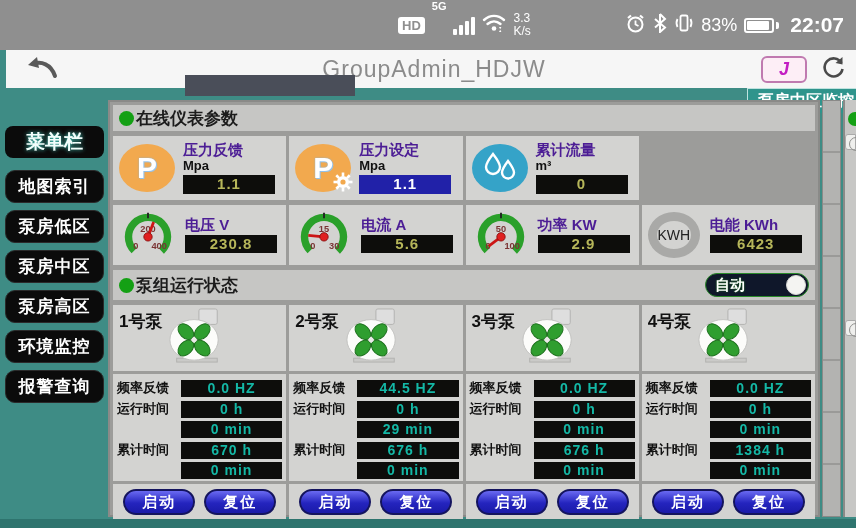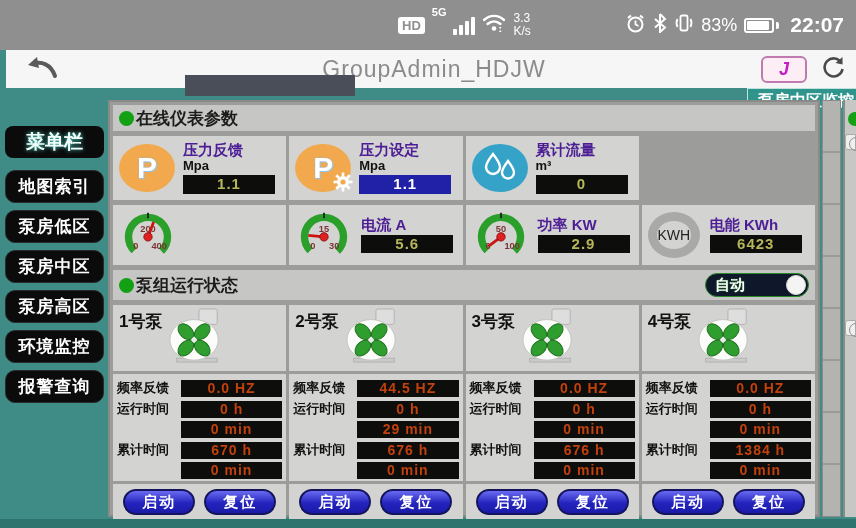--- a/index.html
+++ b/index.html
@@ -5,21 +5,21 @@
   * { margin:0; padding:0; box-sizing:border-box; }
   html,body { width:856px; height:528px; overflow:hidden; }
   body { font-family:"Liberation Sans","DejaVu Sans",sans-serif; background:#3e8c85; position:relative; }
   .abs { position:absolute; }
 
   
   .status-bar { left:0; top:0; width:856px; height:50px; background:#8f8f8f; display:flex; color:#fff; }
   .sb-left { display:flex; align-items:center; gap:7px; margin-left:398px; }
   .sb-right { display:flex; align-items:center; gap:7px; margin-left:auto; margin-right:12px; }
   .hd-badge { background:#fff; color:#8f8f8f; font-weight:bold; font-size:13px; padding:1px 4px; border-radius:3px; }
-  .net-label { font-size:11px; font-weight:bold; align-self:flex-start; margin-top:6px; }
+  .net-label { font-size:11px; font-weight:bold; align-self:flex-start; margin-top:0; }
   .sig-bars { display:flex; align-items:flex-end; gap:2px; height:20px; }
   .sig-bars i { display:block; width:4px; background:#fff; border-radius:1px; }
   .speed { font-size:12px; line-height:13px; }
   .pct { font-size:18px; }
   .batt { width:30px; height:15px; border:2px solid #fff; border-radius:3px; position:relative; }
   .batt::after { content:""; position:absolute; left:1px; top:1px; bottom:1px; width:84%; background:#fff; border-radius:1px; }
   .batt-tip { width:3px; height:7px; background:#fff; border-radius:0 2px 2px 0; margin-left:-5px; }
   .clock-txt { font-size:21px; font-weight:bold; margin-left:4px; }
 
   
@@ -67,21 +67,21 @@
   .toggle-label { color:#fff; font-weight:bold; font-size:15px; text-shadow:0 0 2px #1c7a1c; }
   .toggle-knob { margin-left:auto; width:20px; height:20px; border-radius:50%; background:#f4f4f2; border:1px solid #d8d8d6; }
 
   .pumps-grid { flex:1 1 auto; display:grid; grid-template-columns:repeat(4,1fr); gap:3px; }
   .pump-col { display:flex; flex-direction:column; gap:3px; }
   .pump-head { background:#d3d3d1; flex:0 0 60px; display:flex; align-items:flex-start; padding:3px 4px; }
   .pump-name { font-weight:bold; font-size:17px; color:#111; margin:2px 2px 0 2px; }
   .pump-data { background:#d3d3d1; flex:1 1 auto; padding:5px 4px 2px 4px; display:flex; flex-direction:column; gap:3px; }
   .data-row { display:flex; align-items:center; }
   .data-label { width:64px; font-weight:bold; font-size:13px; color:#111; flex:0 0 auto; }
-  .data-val { flex:1 1 auto; background:#0d0d0b; color:#c2410c; font-weight:bold; font-size:14px; text-align:center; letter-spacing:1px; padding:0 0 1px 0; }
+  .data-val { flex:1 1 auto; background:#0d0d0b; color:#14b8a6; font-weight:bold; font-size:14px; text-align:center; letter-spacing:1px; padding:0 0 1px 0; }
   .pump-btns { background:#d3d3d1; flex:0 0 36px; display:flex; align-items:center; justify-content:center; gap:9px; }
   .btn { width:72px; height:26px; border-radius:13px; border:2px solid #14145e; background:linear-gradient(#6a6af2,#2424be 55%,#1a1aa8); color:#fff; font-weight:bold; font-size:15px; display:flex; align-items:center; justify-content:center; letter-spacing:2px; }
 
   
   .scroll-strip { left:822px; top:100px; width:19px; height:417px; background:#b3b3b1; border:1px solid #8a8a88; }
   .scroll-strip i { display:block; border-bottom:2px solid #9a9a98; height:52px; }
   .right-panel { left:843px; top:100px; width:13px; height:417px; background:#c7c7c5; border-left:2px solid #8a8a88; overflow:hidden; }
   .rp-dot { width:14px; height:14px; border-radius:50%; background:#14a014; margin:12px 0 0 3px; }
   .rp-card { background:#efefed; border:1px solid #aaa; height:16px; margin-top:8px; border-radius:3px 0 0 3px; position:relative; }
   .rp-card::before { content:""; position:absolute; left:3px; top:2px; width:12px; height:12px; border-radius:50%; border:1.5px solid #8f8f8d; }
@@ -238,20 +238,24 @@
         <svg width="58" height="52" viewBox="0 0 60 56">
           <circle cx="30" cy="30" r="21" fill="none" stroke="#2aa02a" stroke-width="8" stroke-dasharray="99 33" transform="rotate(135 30 30)"></circle>
           <line x1="30" y1="4" x2="30" y2="10" stroke="#222" stroke-width="2"></line>
           <text x="30" y="25" text-anchor="middle" font-size="10" fill="#7a3434" font-weight="bold">200</text>
           <text x="17" y="43" text-anchor="middle" font-size="10" fill="#7a3434" font-weight="bold">0</text>
           <text x="42" y="43" text-anchor="middle" font-size="10" fill="#7a3434" font-weight="bold">400</text>
           <line x1="30" y1="30" x2="30" y2="13" stroke="#cc1515" stroke-width="3" transform="rotate(21 30 30)"></line>
           <circle cx="30" cy="30" r="4.5" fill="#e02020" stroke="#8a1010"></circle>
         </svg>
       </span>
+      <span class="card-info">
+        <span class="card-label">电压 V</span>
+        <span class="val">230.8</span>
+      </span>
     </div>
     <div class="card">
       <span class="gauge-wrap">
         <svg width="58" height="52" viewBox="0 0 60 56">
           <circle cx="30" cy="30" r="21" fill="none" stroke="#2aa02a" stroke-width="8" stroke-dasharray="99 33" transform="rotate(135 30 30)"></circle>
           <line x1="30" y1="4" x2="30" y2="10" stroke="#222" stroke-width="2"></line>
           <text x="30" y="25" text-anchor="middle" font-size="10" fill="#7a3434" font-weight="bold">15</text>
           <text x="18" y="43" text-anchor="middle" font-size="10" fill="#7a3434" font-weight="bold">0</text>
           <text x="41" y="43" text-anchor="middle" font-size="10" fill="#7a3434" font-weight="bold">30</text>
           <line x1="30" y1="30" x2="30" y2="13" stroke="#cc1515" stroke-width="3" transform="rotate(-85 30 30)"></line>

